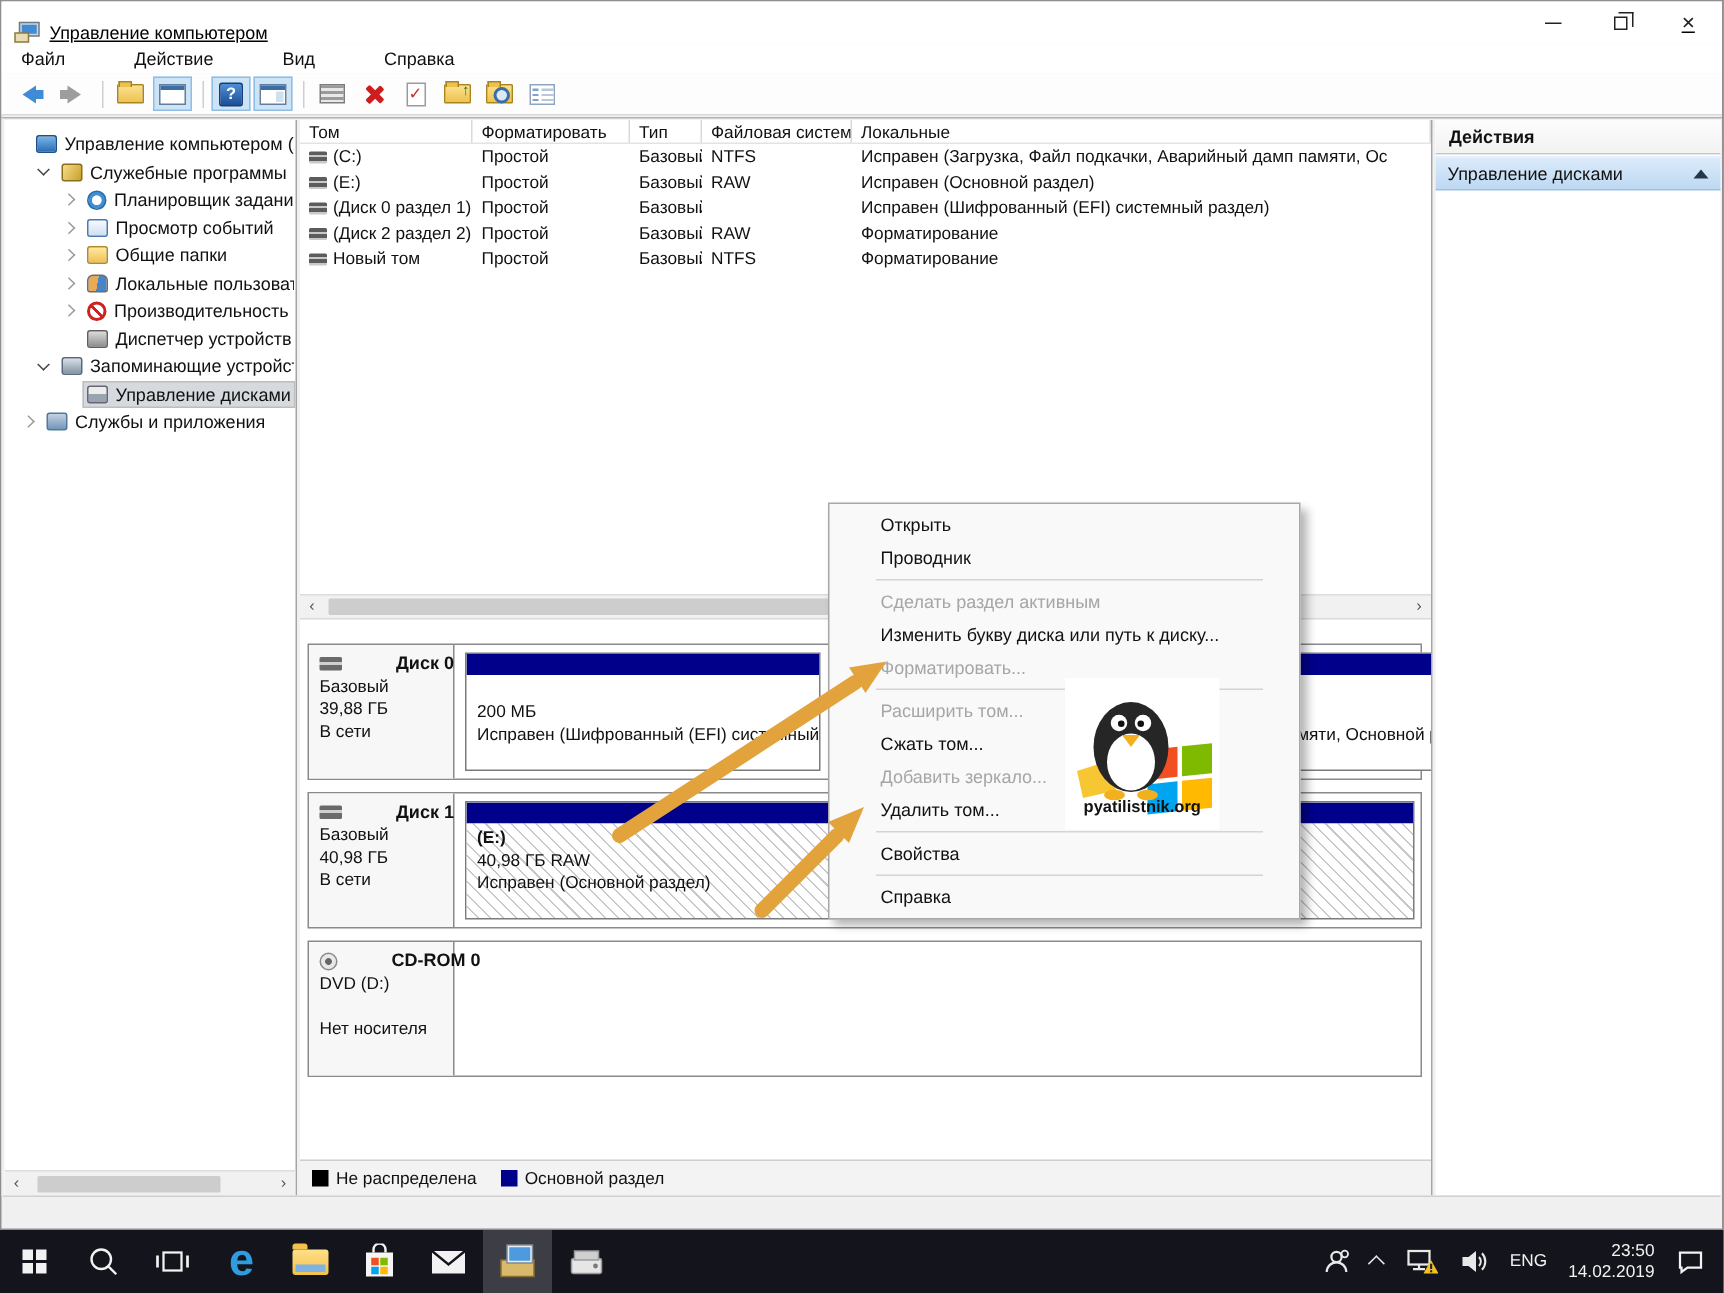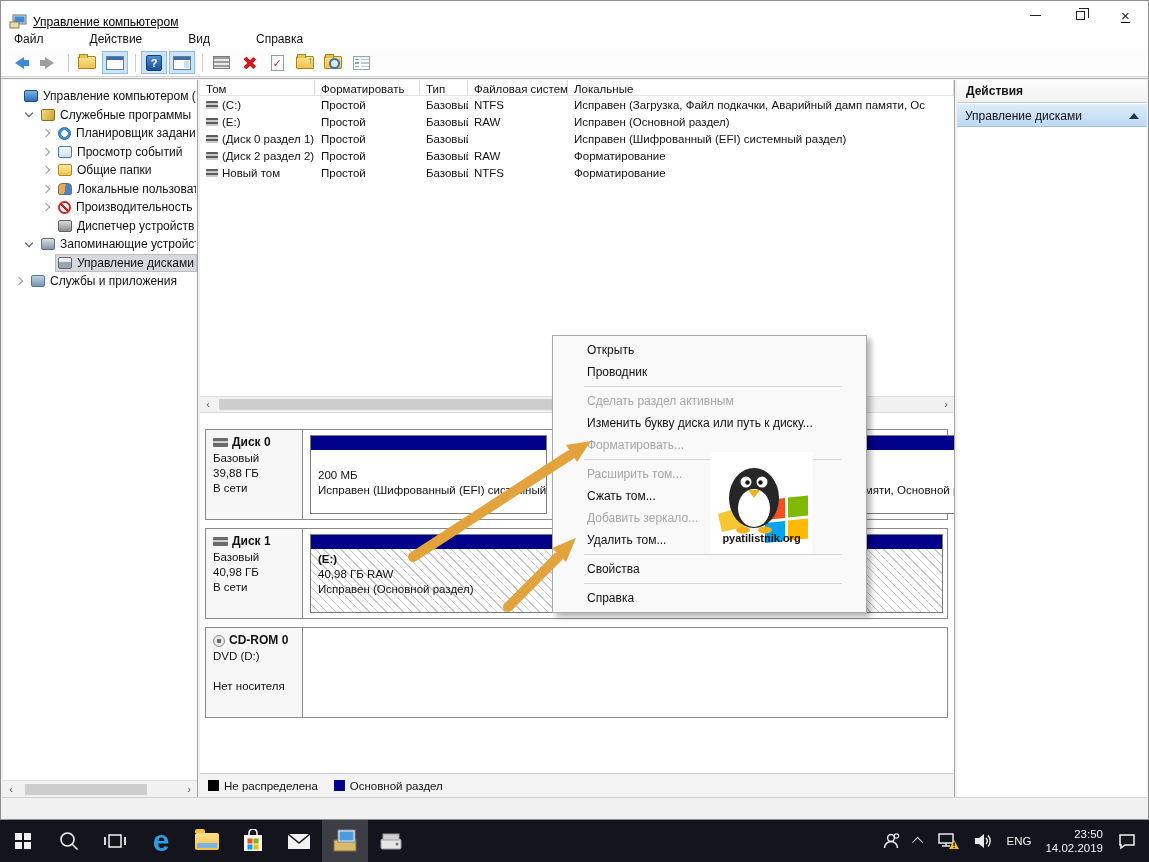--- a/index.html
+++ b/index.html
@@ -87,21 +87,21 @@
   .th { font-size:11.5px; color:#111; padding:3px 0 0 6px; border-right:1px solid #d9d9d9; overflow:hidden; white-space:nowrap; }
   .trow { display:flex; height:17px; align-items:center; }
   .td { font-size:11.5px; color:#111; padding-left:6px; white-space:nowrap; overflow:hidden; flex:none; display:flex; align-items:center; }
   .vol-ico { width:12px; height:8px; flex:none; margin-right:4px; background:linear-gradient(#5c5c5c 0 2.5px,#c9c9c9 2.5px 4px,#5c5c5c 4px 6.5px,#c9c9c9 6.5px); border-radius:1px; }
 
   .center-hscroll { position:absolute; left:0; right:0; top:316px; height:17px; background:#f1f1f1; border-top:1px solid #dcdcdc; border-bottom:1px solid #dcdcdc; display:flex; align-items:center; }
 
   .graph { position:absolute; left:0; right:0; top:334px; bottom:24px; background:#fff; }
   .disk-row { position:absolute; left:5px; width:743px; height:91px; border:1px solid #8a8a8a; background:#fff; display:flex; }
   .disk-label { width:97px; flex:none; border-right:1px solid #8a8a8a; background:#f7f7f7; padding:5px 4px 4px 7px; font-size:11.5px; line-height:15px; color:#111; }
-  .disk-title { display:flex; align-items:center; font-weight:bold; font-size:12px; margin-bottom:1px; white-space:nowrap; }
+  .disk-title { display:flex; align-items:center; font-weight:bold; font-size:12px; margin-bottom:1px; white-space:nowrap;gap:32px; }
   .disk-ico { width:15px; height:9px; flex:none; margin-right:4px; background:linear-gradient(#6a6a6a 0 3px,#cfcfcf 3px 5px,#6a6a6a 5px); border-radius:1px; }
   .cdrom-ico { width:12px; height:12px; flex:none; margin-right:4px; border:1.5px solid #8a8a8a; border-radius:50%; background:radial-gradient(circle,#666 0 2px,#e8e8e8 2.5px); }
   .parts { flex:1; display:flex; padding:5px 4px 5px 7px; gap:6px; }
   .part { border:1px solid #7b7b7b; display:flex; flex-direction:column; overflow:hidden; background:#fff; }
   .pstrip { height:14px; flex:none; }
   .pbody { flex:1; padding:3px 7px; font-size:11.5px; line-height:15px; white-space:nowrap; overflow:hidden; color:#111; }
   .pbody.hatched { background:repeating-linear-gradient(45deg,#ffffff 0 5px,#c9c9c9 5px 6px); }
   .pline1 { font-weight:bold; }
 
   .legend { position:absolute; left:0; right:0; bottom:0; height:24px; background:#f3f3f3; border-top:1px solid #cfcfcf; display:flex; align-items:center; padding-left:8px; gap:16px; }

